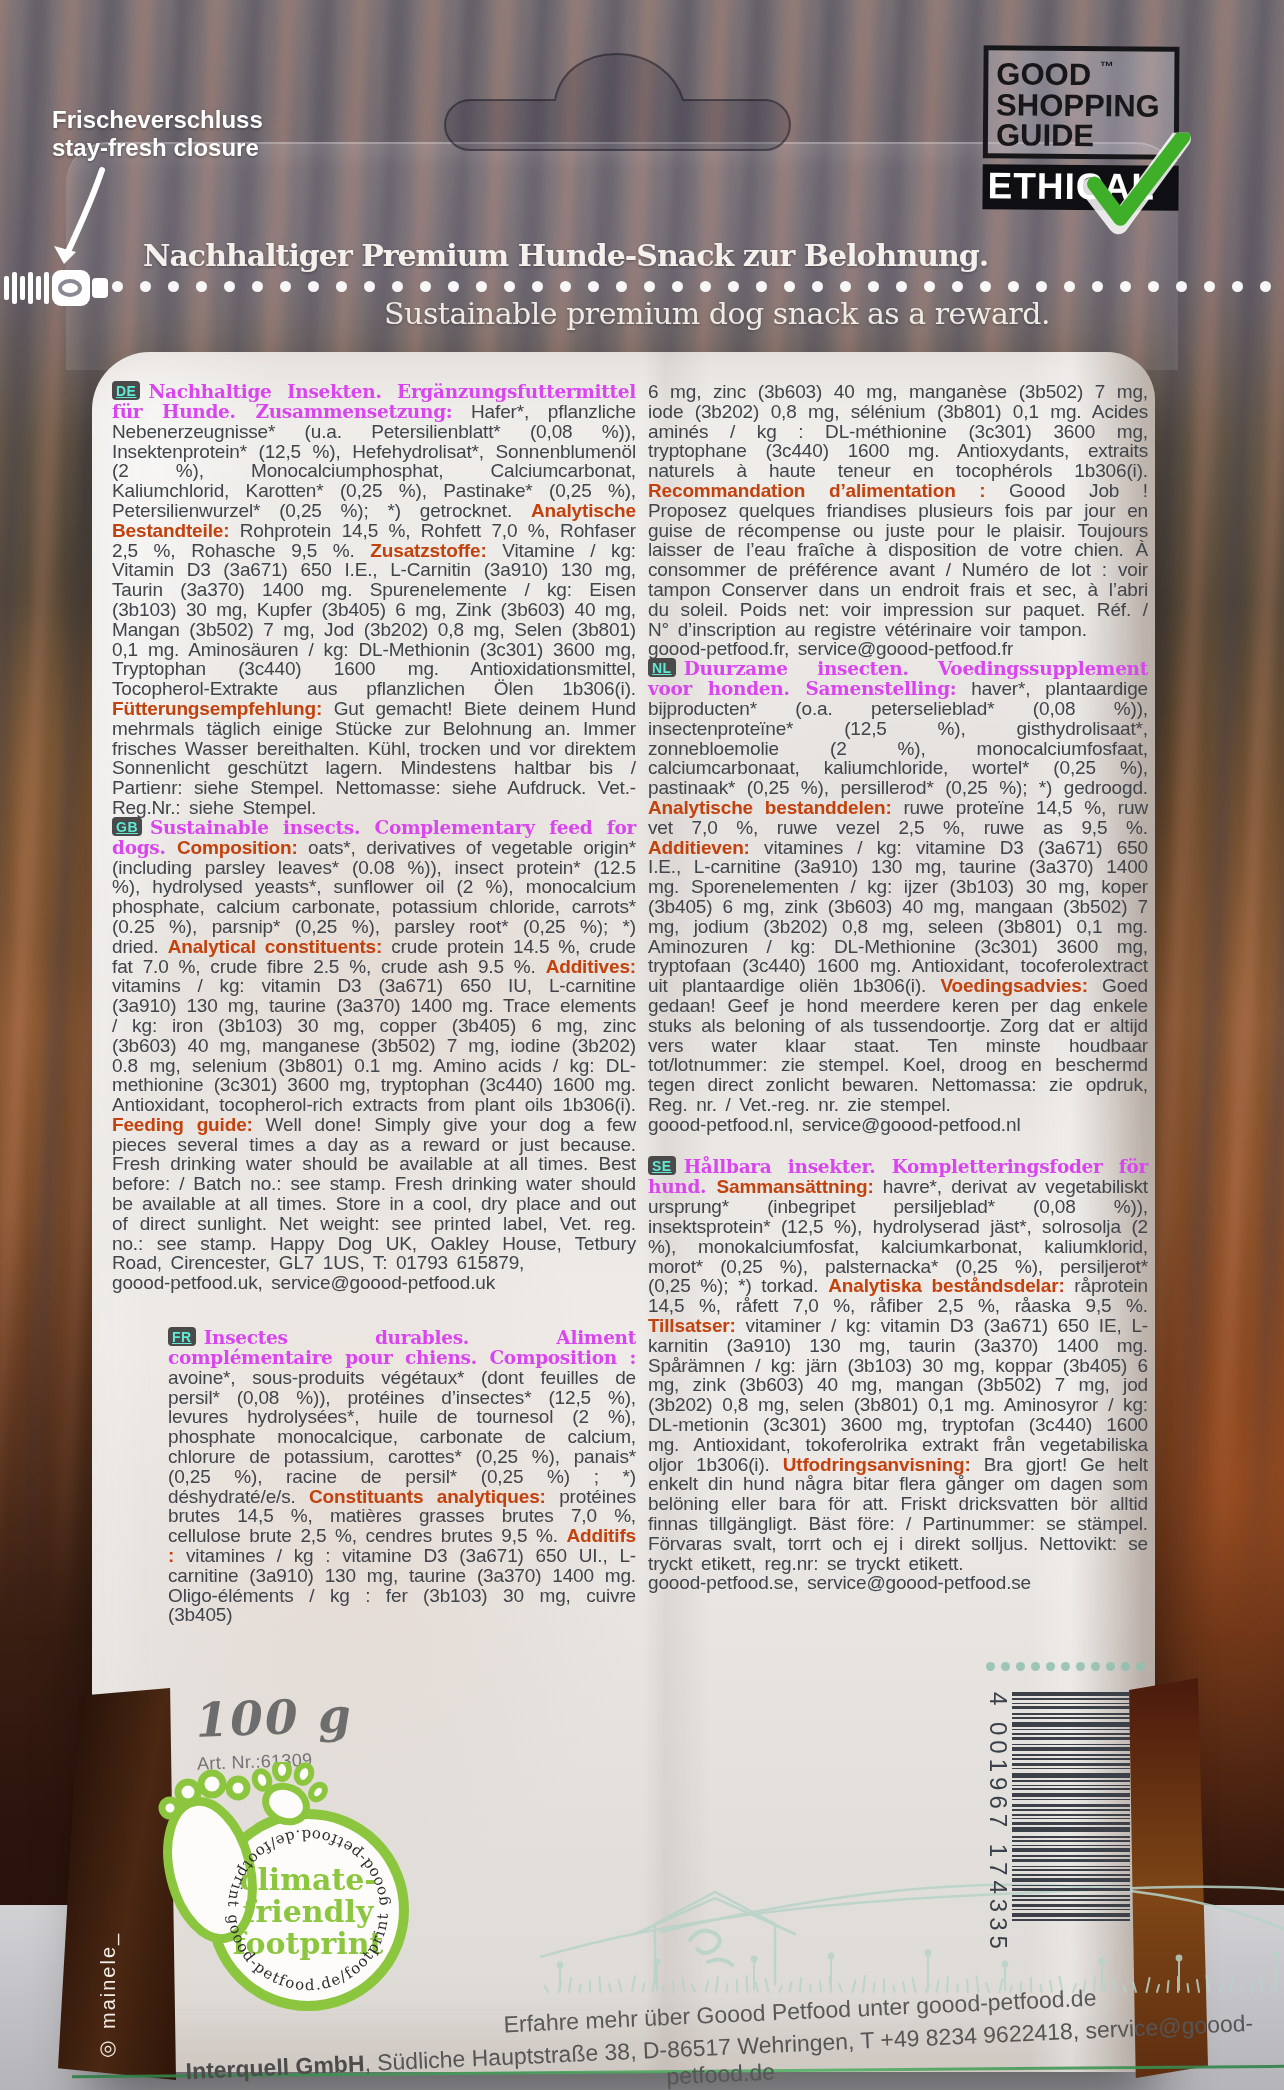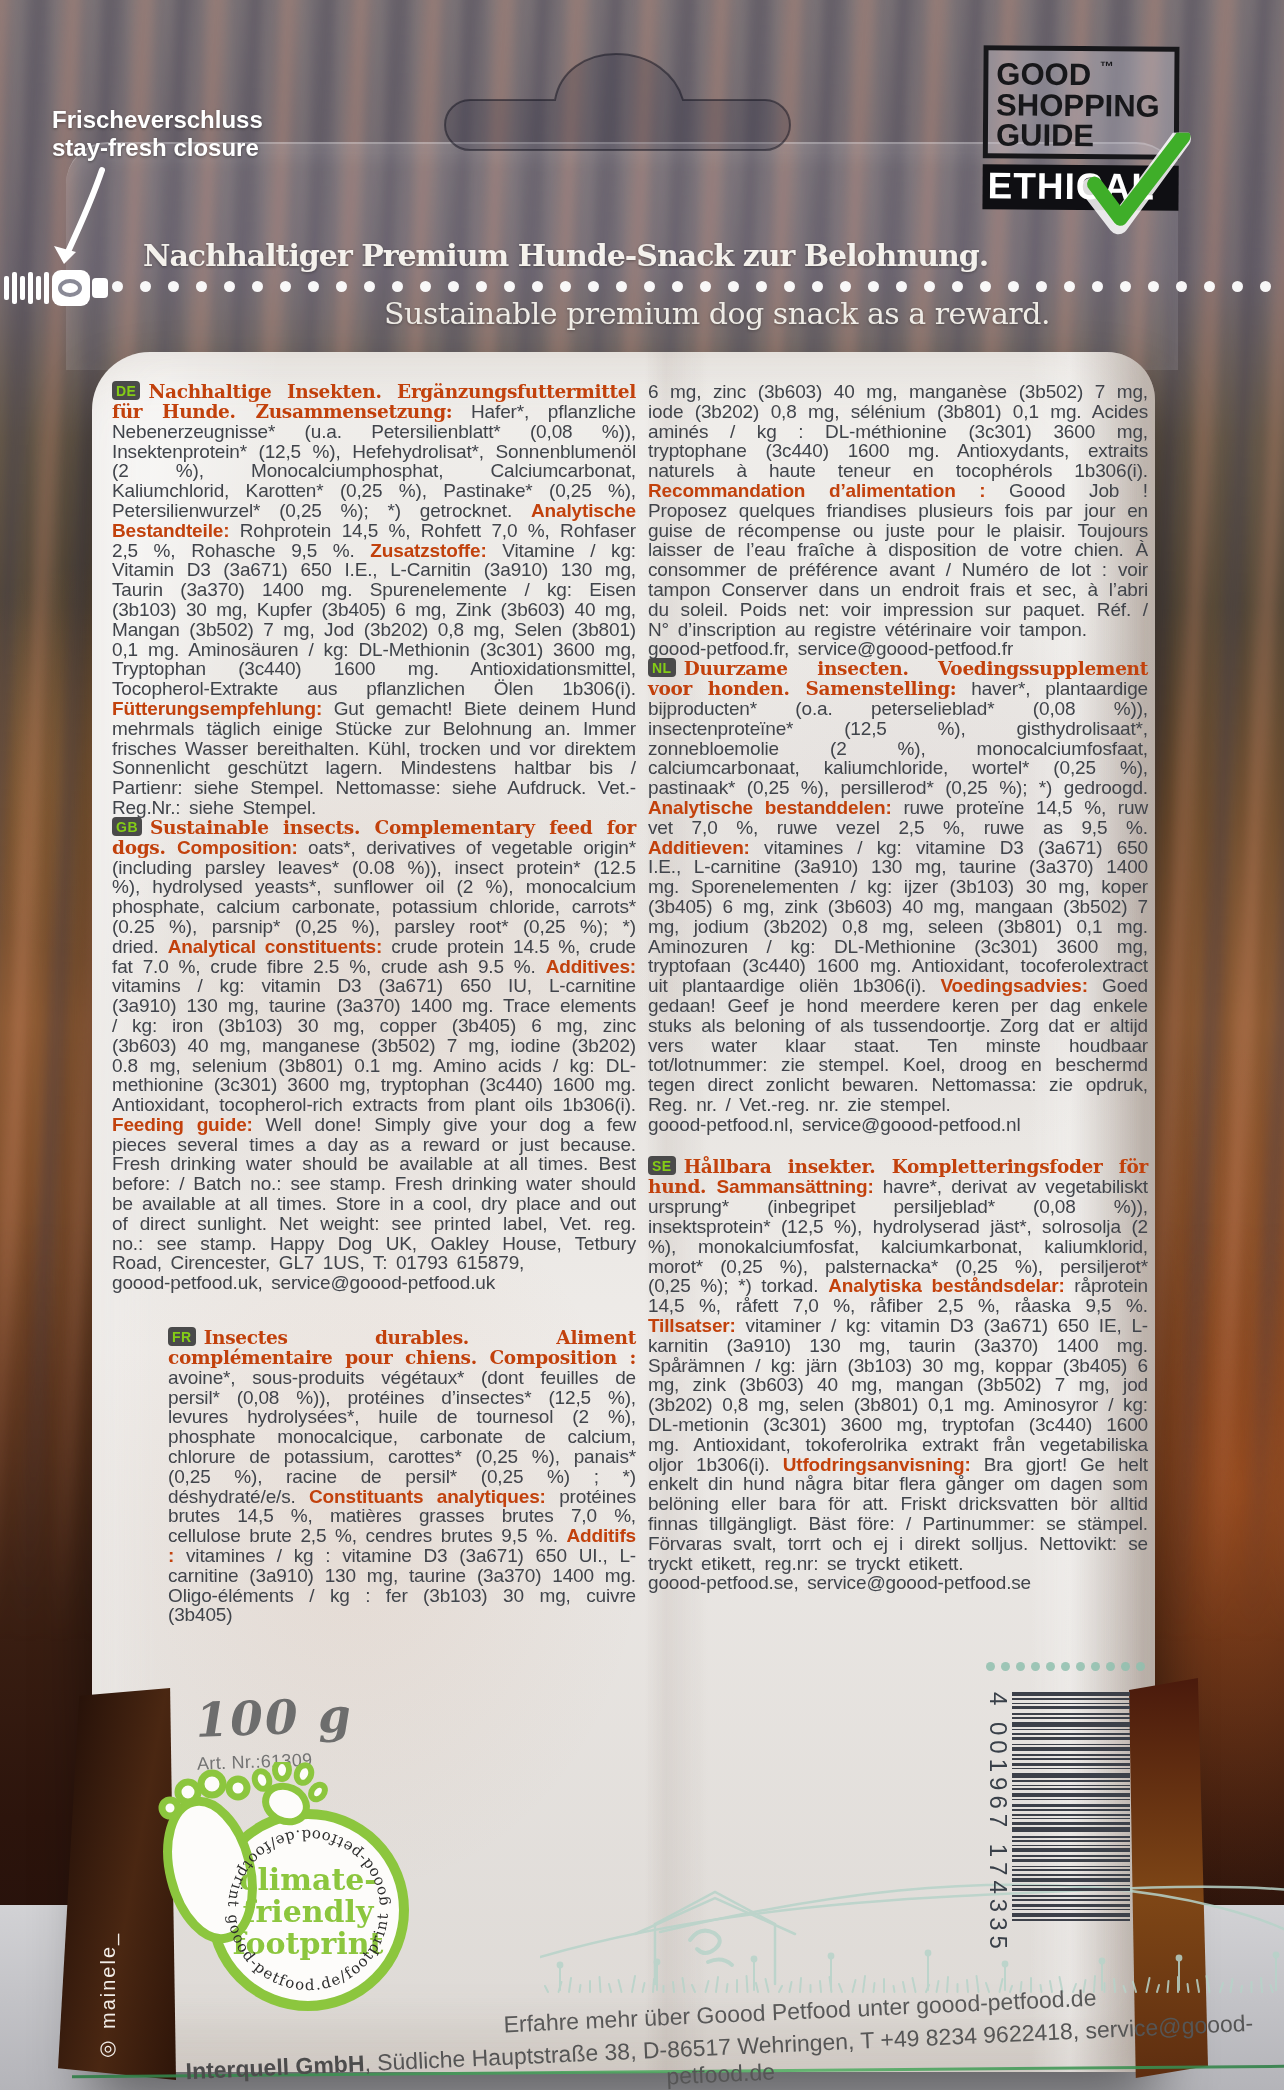--- a/index.html
+++ b/index.html
@@ -73,25 +73,25 @@
   .col{position:absolute;top:382px;}
   #colL{left:112px;width:524px;}
   #colR{left:648px;width:500px;}
   .sec{font-size:19px;line-height:19.8px;word-spacing:3.5px;letter-spacing:-.15px;
     text-align:justify;color:#40444b;white-space:pre-line;}
   #colL .sec:nth-child(2){margin-top:0;}
   #colL .sec:nth-child(3){margin-top:35px;padding-left:56px;}
   #colR .sec:nth-child(2){}
   #colR .sec:nth-child(3){margin-top:23px;}
   .sec .lead{font-family:"DejaVu Serif",serif;font-weight:700;font-size:18.5px;
-    letter-spacing:-.3px;color:#c2410c;}
+    letter-spacing:-.3px;color:#d946ef;}
   .sec .b{font-weight:700;color:#c2410c;}
-  .badge{display:inline-block;background:#4a4a4a;color:#84cc16;font-weight:700;font-size:14px;
+  .badge{display:inline-block;background:#4a4a4a;color:#5eead4;font-weight:700;font-size:14px;
     line-height:1;padding:3px 4px 2px;border-radius:4px;margin-right:8px;letter-spacing:.5px;
-    position:relative;top:-2px;}
+    position:relative;top:-2px;text-decoration:underline;}
   
   .weight{position:absolute;left:196px;top:1690px;transform:rotate(-2deg);color:#6d6d6d;}
   .weight .w{font-family:"DejaVu Serif",serif;font-style:italic;font-weight:700;
     font-size:47px;letter-spacing:2px;}
   .weight .a{font-size:18px;color:#737373;margin-top:6px;letter-spacing:.3px;}
   .stamp{position:absolute;left:158px;top:1762px;}
   .farm{position:absolute;left:540px;top:1862px;opacity:.85;}
   .scallops{position:absolute;left:986px;top:1662px;display:flex;gap:6px;}
   .scallops i{width:9px;height:9px;border-radius:50%;background:#8fbfae;opacity:.85;flex:0 0 auto;}
   .bc-bars{position:absolute;left:1012px;top:1692px;}

